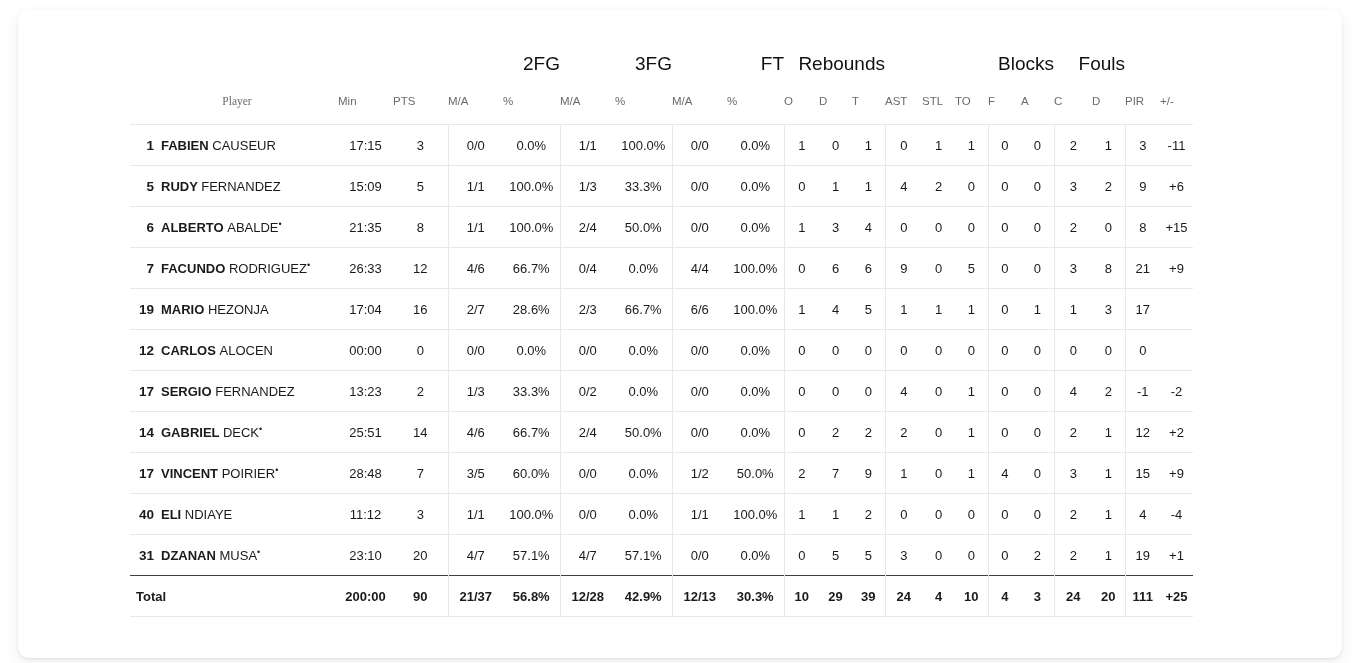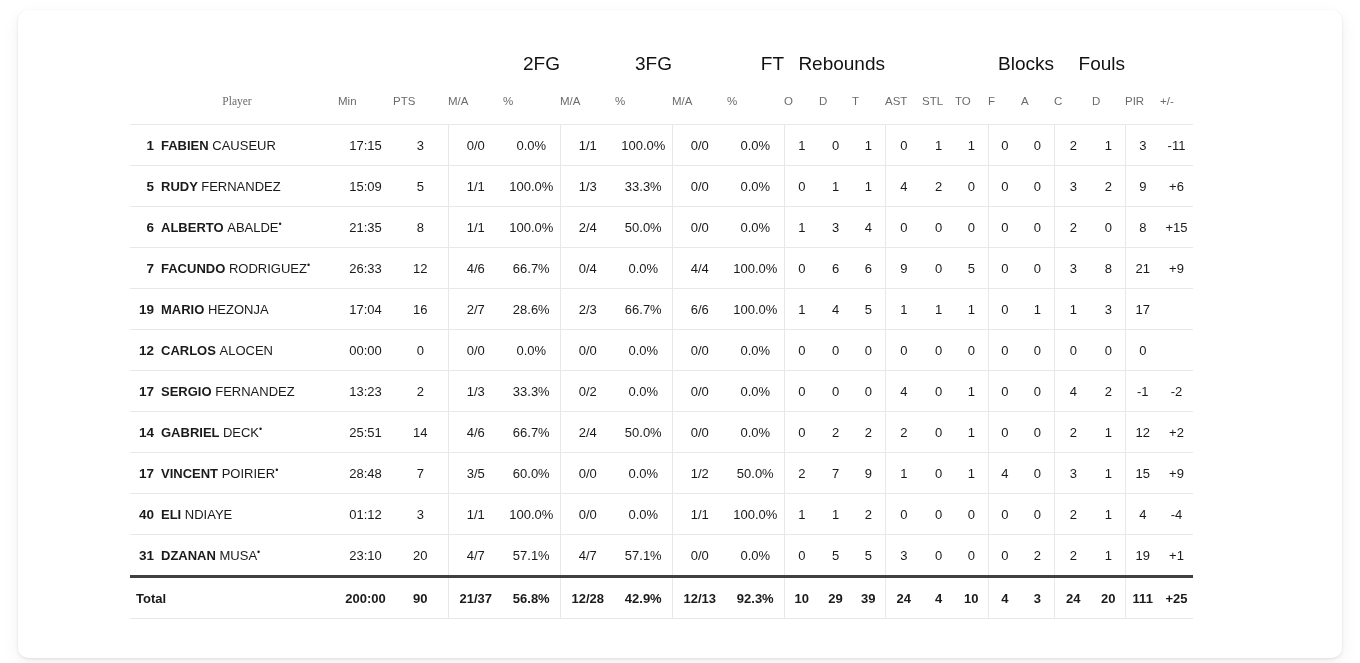--- a/index.html
+++ b/index.html
@@ -89,21 +89,21 @@
   tr.prow td.player .last { font-weight: normal; }
   tr.prow td.player .star {
     font-size: 9px;
     vertical-align: super;
   }
 
   tr.teamrow td, tr.totalrow td {
     font-weight: bold;
   }
   tr.totalrow td {
-    border-top: 3px solid #404040;
+    border-top: 1px solid #404040;
   }
   tr.lastline td {
     border-bottom: 1px solid #e8e8e8;
   }
 
   
   td.sepleft { border-left: 1px solid #e8e8e8; }
   tr.grouprow td.sepleft, tr.colhead td.sepleft { border-left: none; }
 </style>
 </head>
@@ -380,21 +380,21 @@
             <td>1</td>
             <td class="sepleft">4</td>
             <td>0</td>
             <td class="sepleft">3</td>
             <td>1</td>
             <td class="sepleft">15</td>
             <td>+9</td>
           </tr>
           <tr class="prow">
             <td class="player"><span class="num">40</span><span class="first">ELI </span><span class="last">NDIAYE</span></td>
-            <td>01:12</td>
+            <td>11:12</td>
             <td>3</td>
             <td class="sepleft">1/1</td>
             <td>100.0%</td>
             <td class="sepleft">0/0</td>
             <td>0.0%</td>
             <td class="sepleft">1/1</td>
             <td>100.0%</td>
             <td class="sepleft">1</td>
             <td>1</td>
             <td>2</td>
@@ -436,21 +436,21 @@
       <tbody id="summary-body">
           <tr class="prow totalrow lastline">
             <td class="player">Total</td>
             <td>200:00</td>
             <td>90</td>
             <td class="sepleft">21/37</td>
             <td>56.8%</td>
             <td class="sepleft">12/28</td>
             <td>42.9%</td>
             <td class="sepleft">12/13</td>
-            <td>92.3%</td>
+            <td>30.3%</td>
             <td class="sepleft">10</td>
             <td>29</td>
             <td>39</td>
             <td class="sepleft">24</td>
             <td>4</td>
             <td>10</td>
             <td class="sepleft">4</td>
             <td>3</td>
             <td class="sepleft">24</td>
             <td>20</td>

